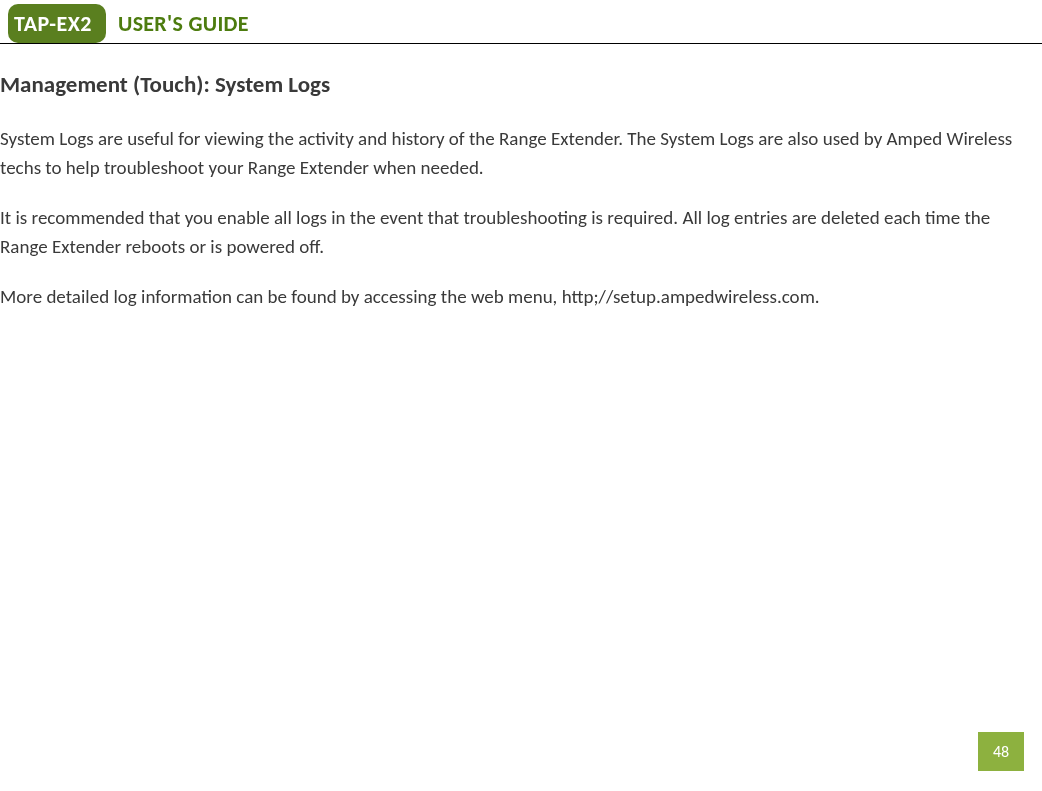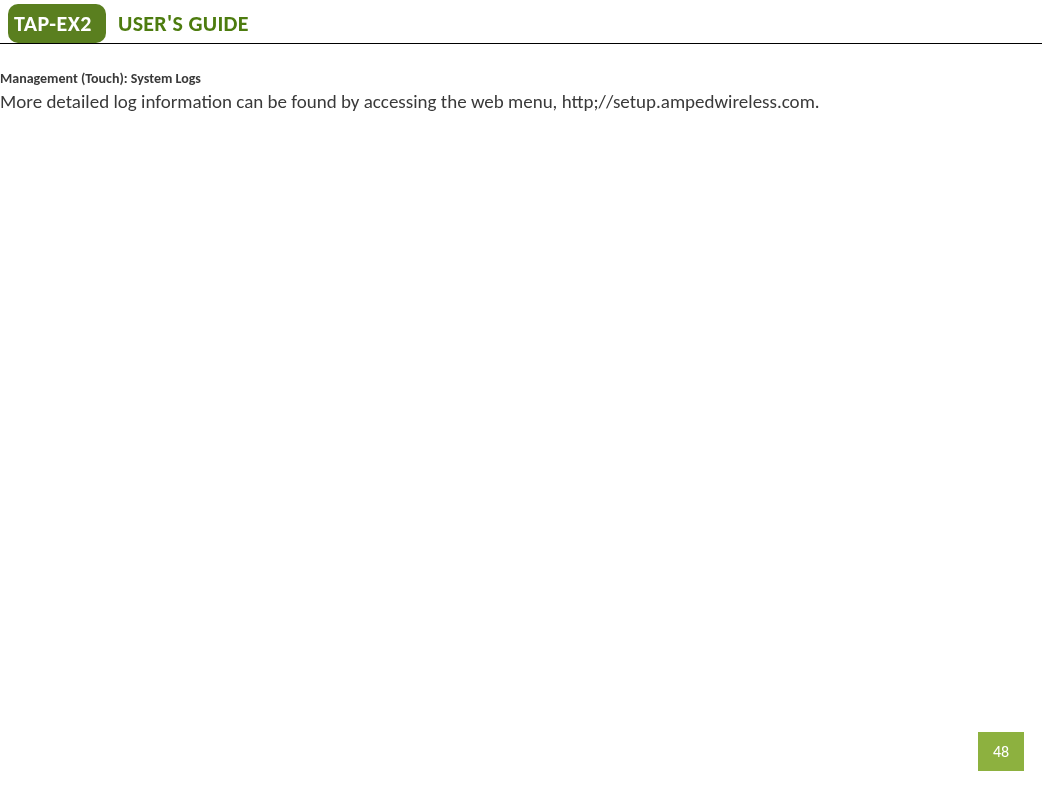--- a/index.html
+++ b/index.html
@@ -40,22 +40,23 @@
       display: flex;
       align-items: center;
       color: #4d7c0f;
       letter-spacing: 0.3px;
     }
     .content {
       padding: 26px 8px 0 0;
     }
     .section-heading {
       font-weight: bold;
-      font-size: 14px;
+      font-size: 23px;
       color: #3a3a3a;
+      margin-bottom: 26px;
     }
     .body-paragraph {
       font-size: 19px;
       color: #3a3a3a;
       line-height: 1.55;
       margin-bottom: 20px;
     }
     .page-number {
       position: absolute;
       bottom: 20px;
@@ -74,16 +75,18 @@
 <div class="header-bar">
   <div class="header-product">
     <span>TAP-EX2</span>
   </div>
   <div class="header-title">USER'S GUIDE</div>
 </div>
 
 <div class="content">
   <div class="section-heading">Management (Touch): System Logs</div>
 
+  <p class="body-paragraph">System Logs are useful for viewing the activity and history of the Range Extender. The System Logs are also used by Amped Wireless techs to help troubleshoot your Range Extender when needed.</p>
+  <p class="body-paragraph">It is recommended that you enable all logs in the event that troubleshooting is required.  All log entries are deleted each time the Range Extender reboots or is powered off.</p>
   <p class="body-paragraph">More detailed log information can be found by accessing the web menu, http;//setup.ampedwireless.com.</p>
 </div>
 
 <div class="page-number">48</div>
 
 </body></html>

